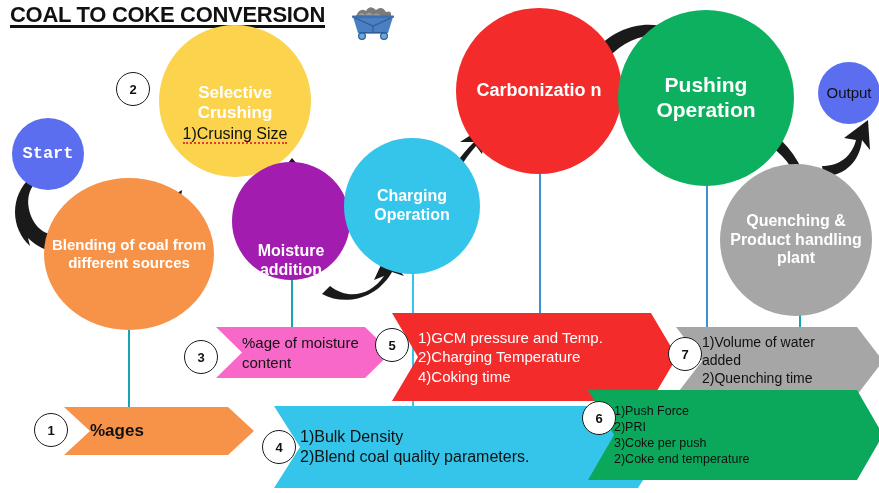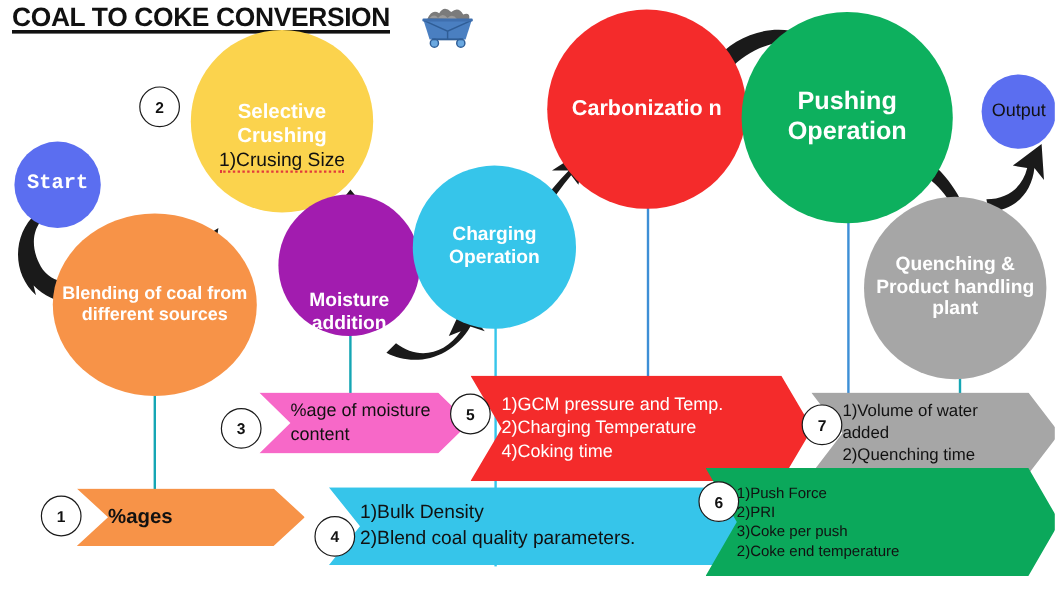--- a/index.html
+++ b/index.html
@@ -44,21 +44,21 @@
 
   
   .banner{position:absolute;display:flex;align-items:center;justify-content:center;
           text-align:left;box-sizing:border-box;
           clip-path:polygon(0 0, calc(100% - 26px) 0, 100% 50%, calc(100% - 26px) 100%,
                             0 100%, 26px 50%);}
   .banner .btxt{display:block;width:100%;padding:0 26px;box-sizing:border-box;line-height:1.28;}
 
   .b1{left:60px;top:407px;width:190px;height:48px;background:#f79348;color:#111;font-size:17px;font-weight:bold;}
   .b3{left:212px;top:327px;width:175px;height:51px;background:#f768c8;color:#111;font-size:15px;}
-  .b4{left:270px;top:406px;width:390px;height:65px;background:#36c5ea;color:#111;font-size:16px;}
+  .b4{left:270px;top:406px;width:390px;height:82px;background:#36c5ea;color:#111;font-size:16px;}
   .b5{left:388px;top:313px;width:285px;height:88px;background:#f42b2b;color:#fff;font-size:15px;}
   .b6{left:584px;top:390px;width:295px;height:90px;background:#0ba85b;color:#111;font-size:12.5px;}
   .b7{left:672px;top:327px;width:207px;height:68px;background:#a6a6a6;color:#111;font-size:14px;}
 
   
   .badge{position:absolute;width:34px;height:34px;border-radius:50%;background:#fff;
          border:1.6px solid #1a1a1a;display:flex;align-items:center;justify-content:center;
          font-size:13px;font-weight:bold;color:#111;box-sizing:border-box;}
   .bg1{left:30px;top:413px;}
   .bg2{left:112px;top:72px;}

